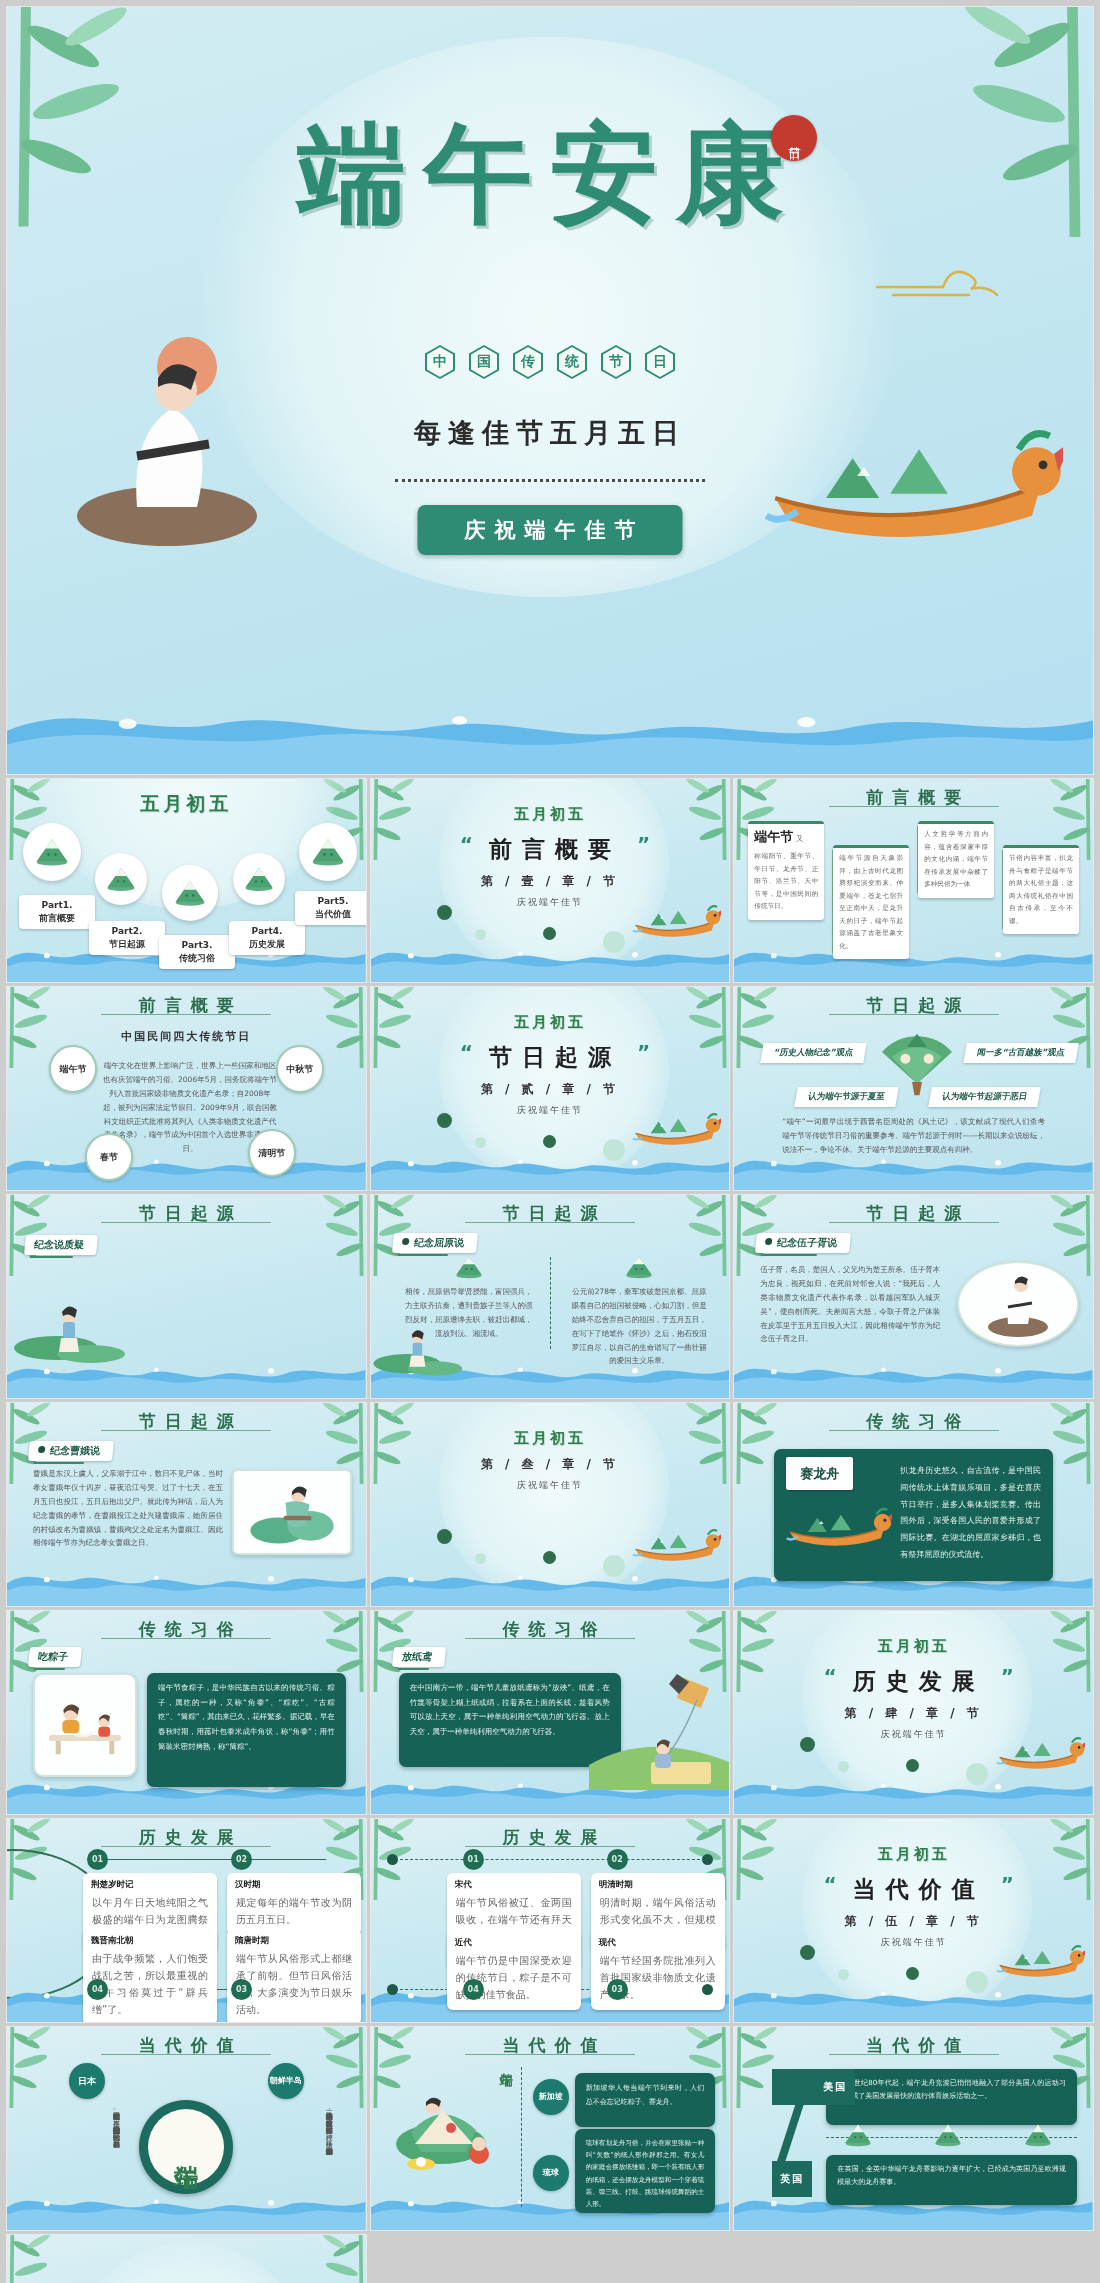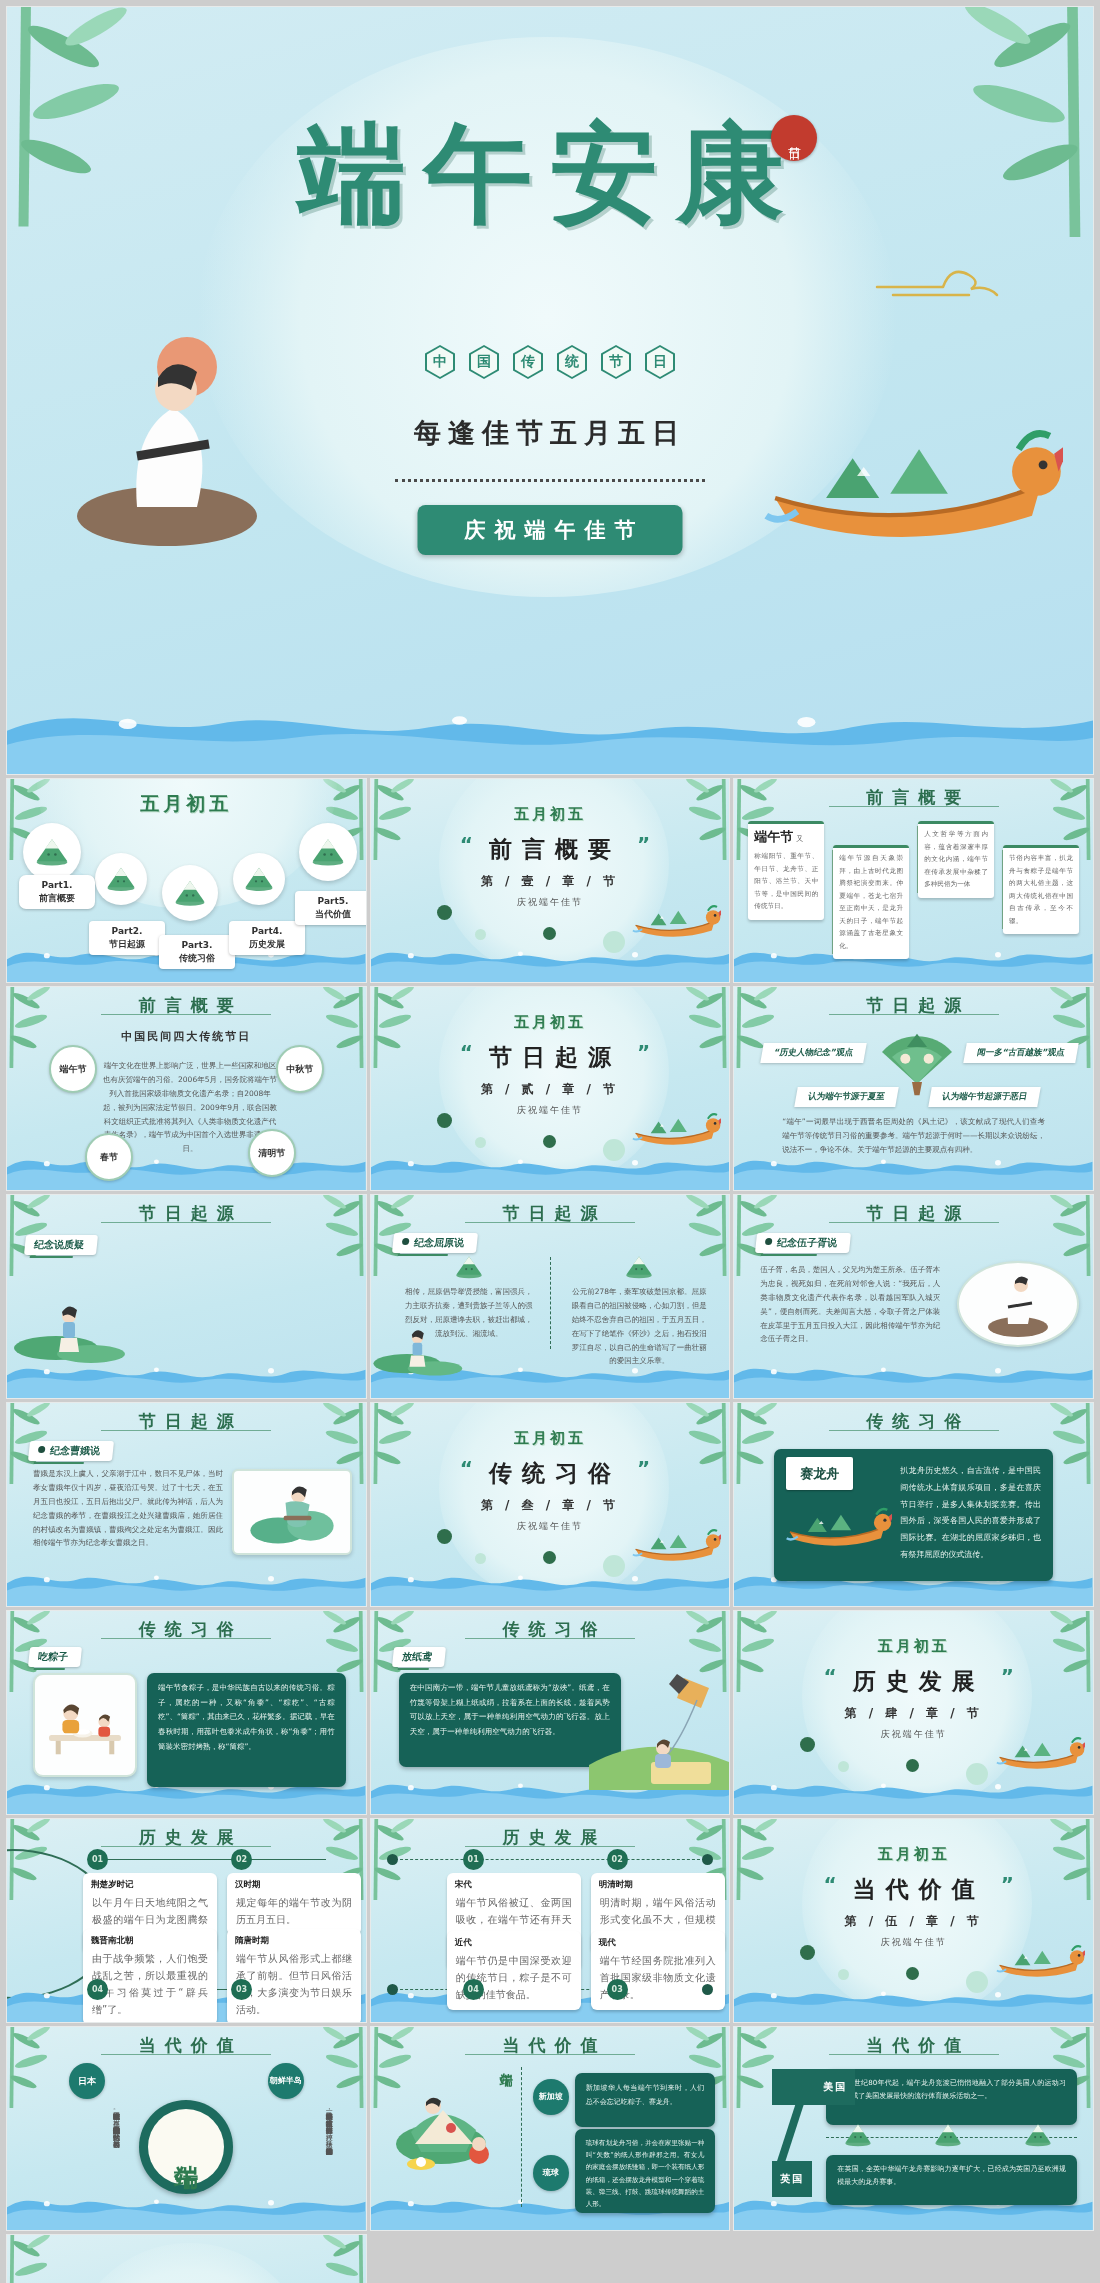--- a/index.html
+++ b/index.html
@@ -270,21 +270,21 @@
       <div class="acirc" style="left:226px;top:74px;width:52px;height:52px;">
           <svg width="30" height="26">
             <use href="#zongzi" width="30" height="26"></use>
           </svg>
         </div>
       <div class="acirc" style="left:292px;top:44px;width:58px;height:58px;">
           <svg width="34" height="30">
             <use href="#zongzi" width="34" height="30"></use>
           </svg>
         </div>
-      <div class="plabel" style="left:12px;top:96px;width:62px;border-radius:7px;"><span>Part1.</span><br><span>前言概要</span></div>
+      <div class="plabel" style="left:12px;top:116px;width:62px;"><span>Part1.</span><br><span>前言概要</span></div>
       <div class="plabel" style="left:82px;top:142px;width:62px;"><span>Part2.</span><br><span>节日起源</span></div>
       <div class="plabel" style="left:152px;top:156px;width:62px;"><span>Part3.</span><br><span>传统习俗</span></div>
       <div class="plabel" style="left:222px;top:142px;width:62px;"><span>Part4.</span><br><span>历史发展</span></div>
       <div class="plabel" style="left:288px;top:112px;width:62px;"><span>Part5.</span><br><span>当代价值</span></div>
       <svg class="wavebx" preserveAspectRatio="none">
           <use href="#wave" width="100%" height="100%"></use>
         </svg>
     </div>
 
     <div class="slide">
@@ -497,21 +497,20 @@
     <div class="slide">
       <svg class="decor" style="left:-4px;top:-4px;width:56px;height:86px;">
           <use href="#bamboo"></use>
         </svg>
       <svg class="decor" style="right:-4px;top:-4px;width:56px;height:86px;transform:scaleX(-1);">
           <use href="#bamboo"></use>
         </svg>
       <div class="halo" style="left:68px;top:-30px;width:230px;height:230px;"></div>
       <div class="chap">
         <div class="chap-logo">五月初五</div>
-        <div class="chap-title"><span class="q">“</span><span>传统习俗</span><span class="q">”</span></div>
         <div class="chap-num">第 / 叁 / 章 / 节</div>
         <div class="chap-note">庆祝端午佳节</div>
       </div>
       <div class="gdot dk" style="left:66px;top:126px;width:15px;height:15px;"></div>
       <div class="gdot mt" style="left:104px;top:150px;width:11px;height:11px;"></div>
       <div class="gdot dk" style="left:172px;top:148px;width:13px;height:13px;"></div>
       <div class="gdot mt" style="left:232px;top:152px;width:22px;height:22px;"></div>
       <svg class="decor" style="right:8px;top:118px;width:92px;height:50px;z-index:2;">
           <use href="#dragonboat"></use>
         </svg>

